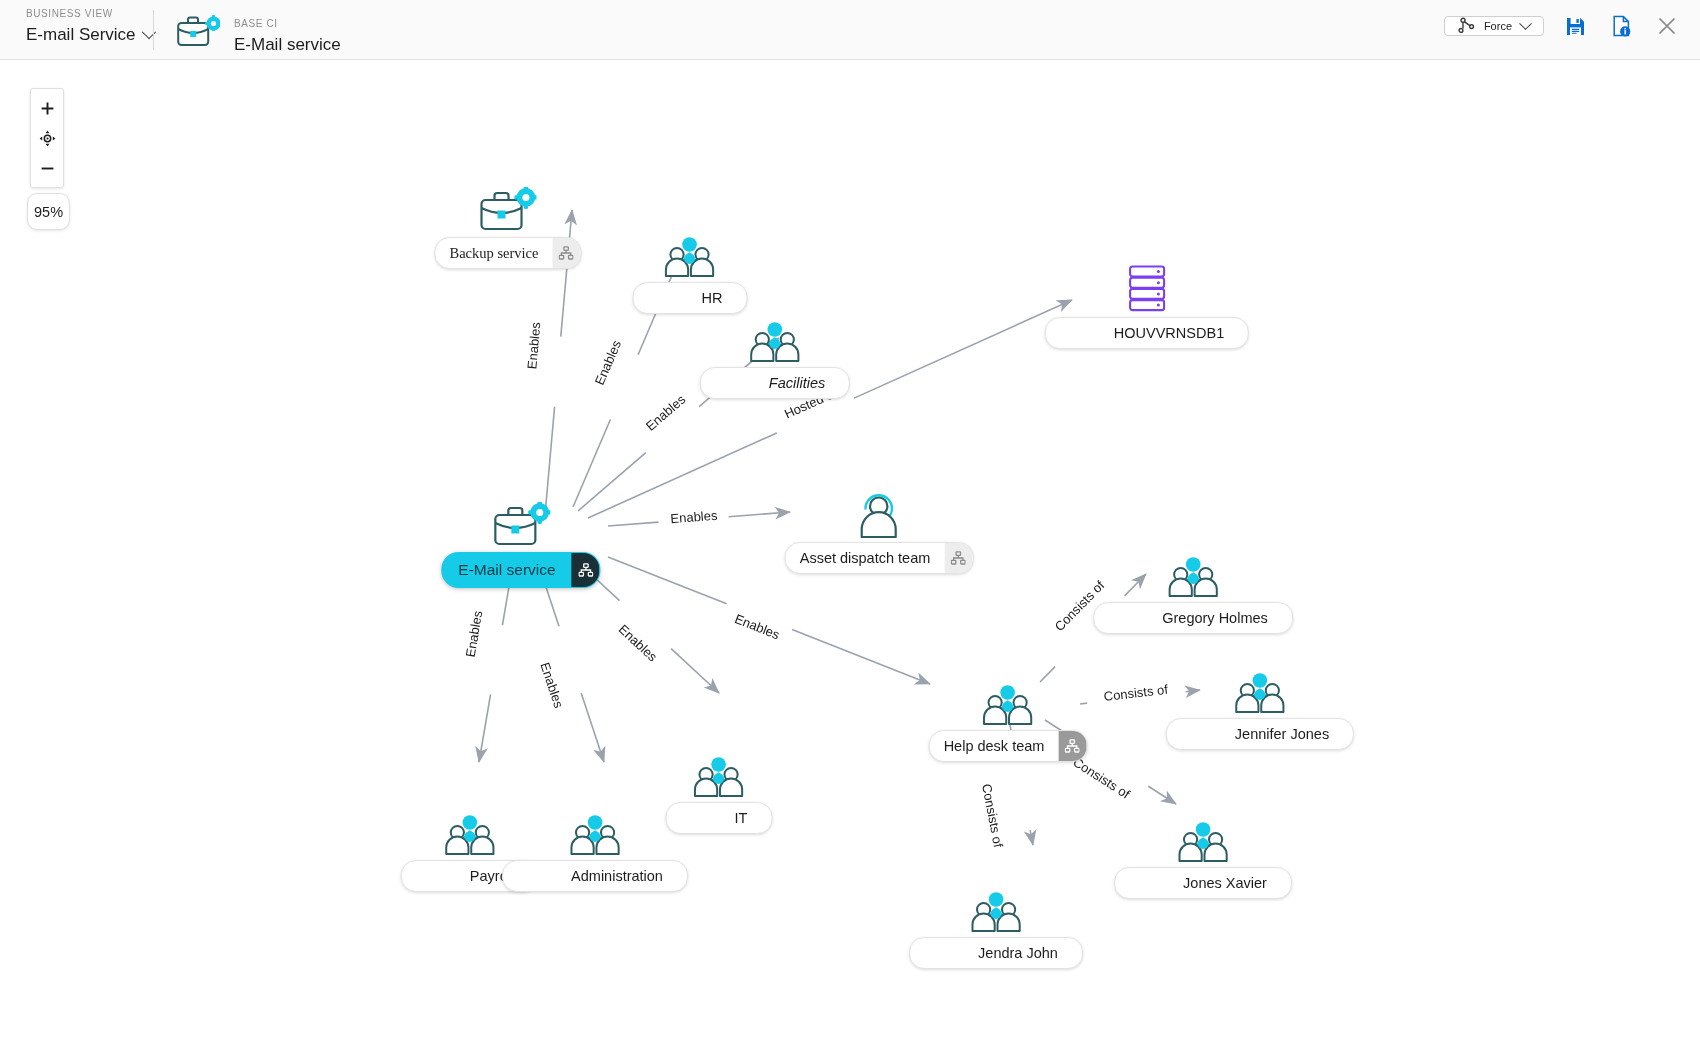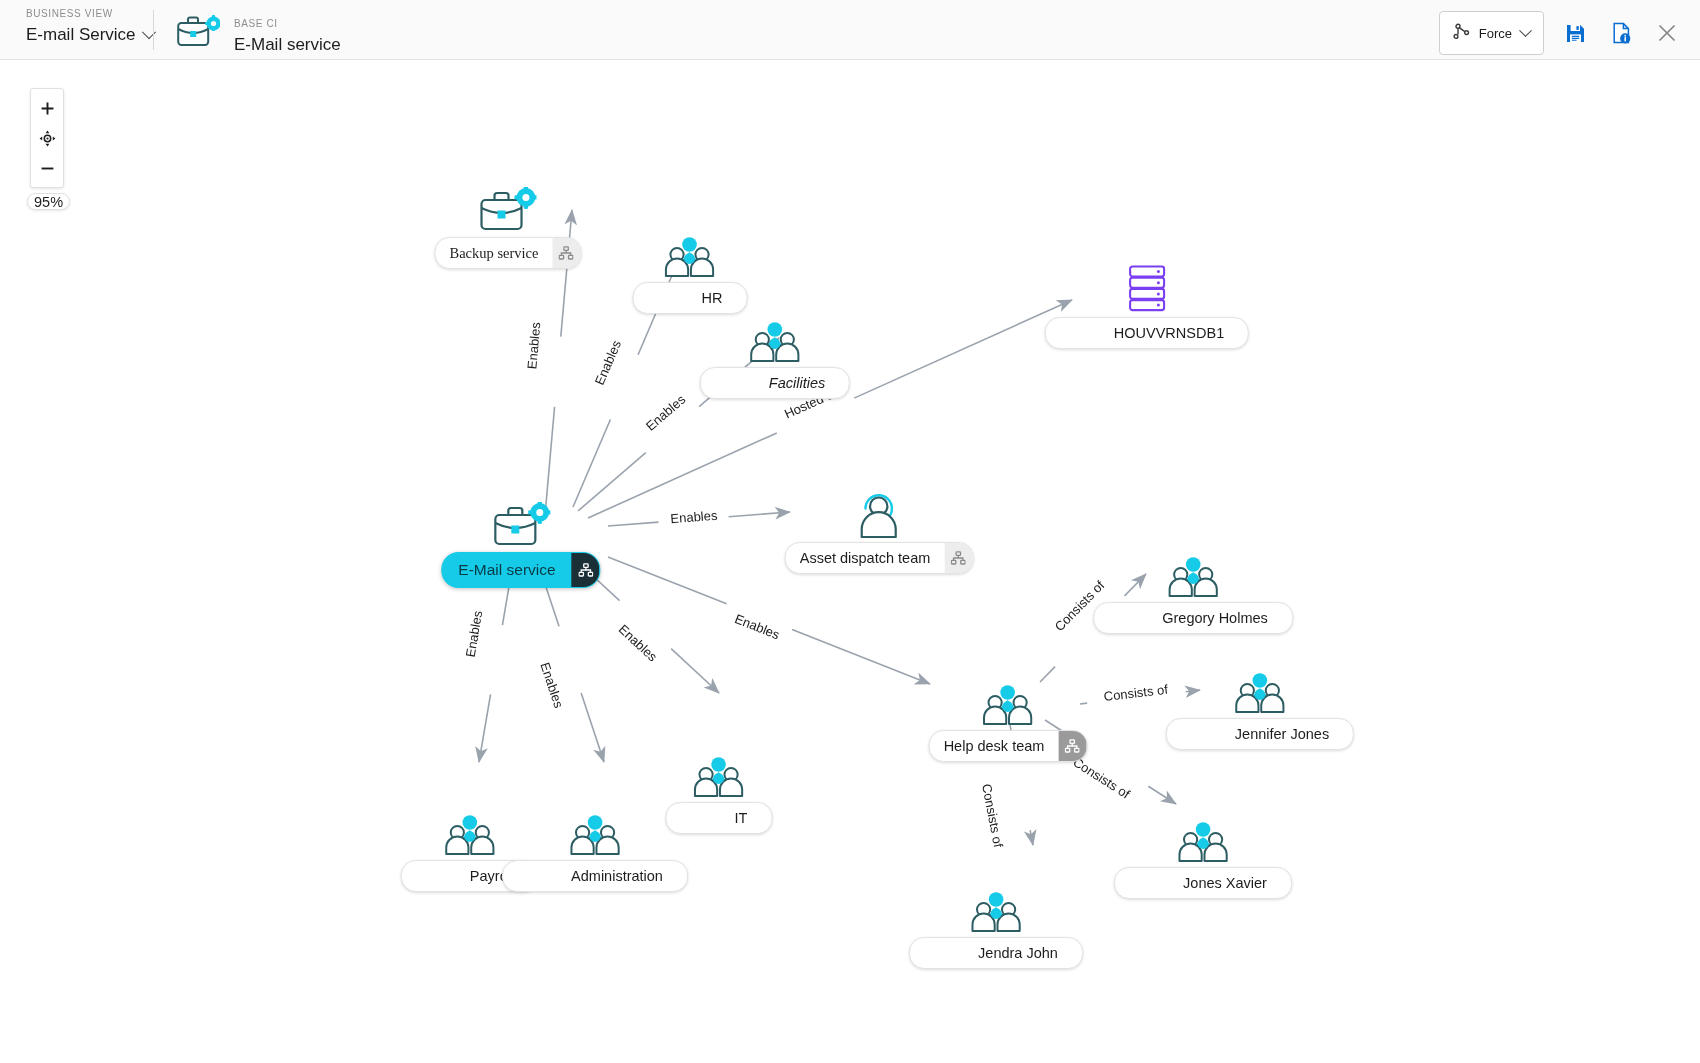--- a/index.html
+++ b/index.html
@@ -36,23 +36,23 @@
     position: absolute; left: 153px; top: 10px; width: 1px; height: 40px;
     background: #d8d8d8;
   }
   .hdr-ci-icon { position: absolute; left: 176px; top: 14px; }
   .hdr-ci-text { position: absolute; left: 234px; top: 16px; }
 
   
   .hdr-right { position: absolute; right: 18px; top: 11px; display: flex; align-items: center; gap: 16px; }
   .force-btn {
     display: flex; align-items: center; gap: 9px;
-    height: 44px; padding: 0 13px;
+    height: 20px; padding: 0 13px;
     border: 1px solid #cfcfcf; border-radius: 4px; background: #fff;
-    font-size: 13px; color: #1d1d1d;
+    font-size: 11px; color: #1d1d1d;
     box-sizing: border-box;
   }
   .icon-btn {
     width: 30px; height: 30px; display: flex; align-items: center; justify-content: center;
   }
 
   
   .zoomctl {
     position: absolute; left: 30px; top: 88px;
     width: 32px; background: #fff;
@@ -60,21 +60,21 @@
     box-shadow: 0 1px 3px rgba(0,0,0,0.10);
     display: flex; flex-direction: column; align-items: center;
     padding: 4px 0;
   }
   .zoombtn {
     width: 32px; height: 30px; display: flex; align-items: center; justify-content: center;
     color: #2b2b2b;
   }
   .zoompct {
     position: absolute; left: 27px; top: 193px;
-    min-width: 42px; height: 17px; padding: 0 6px;
+    min-width: 42px; height: 37px; padding: 0 6px;
     background: #fff; border: 1px solid #e0e0e0; border-radius: 10px;
     box-shadow: 0 1px 3px rgba(0,0,0,0.10);
     display: flex; align-items: center; justify-content: center;
     font-size: 14.5px; color: #1d1d1d; box-sizing: border-box;
   }
 
   
   #canvas { position: absolute; left: 0; top: 60px; width: 1700px; height: 1003px; }
   #edges { position: absolute; left: 0; top: 0; width: 1700px; height: 1003px; }
 

